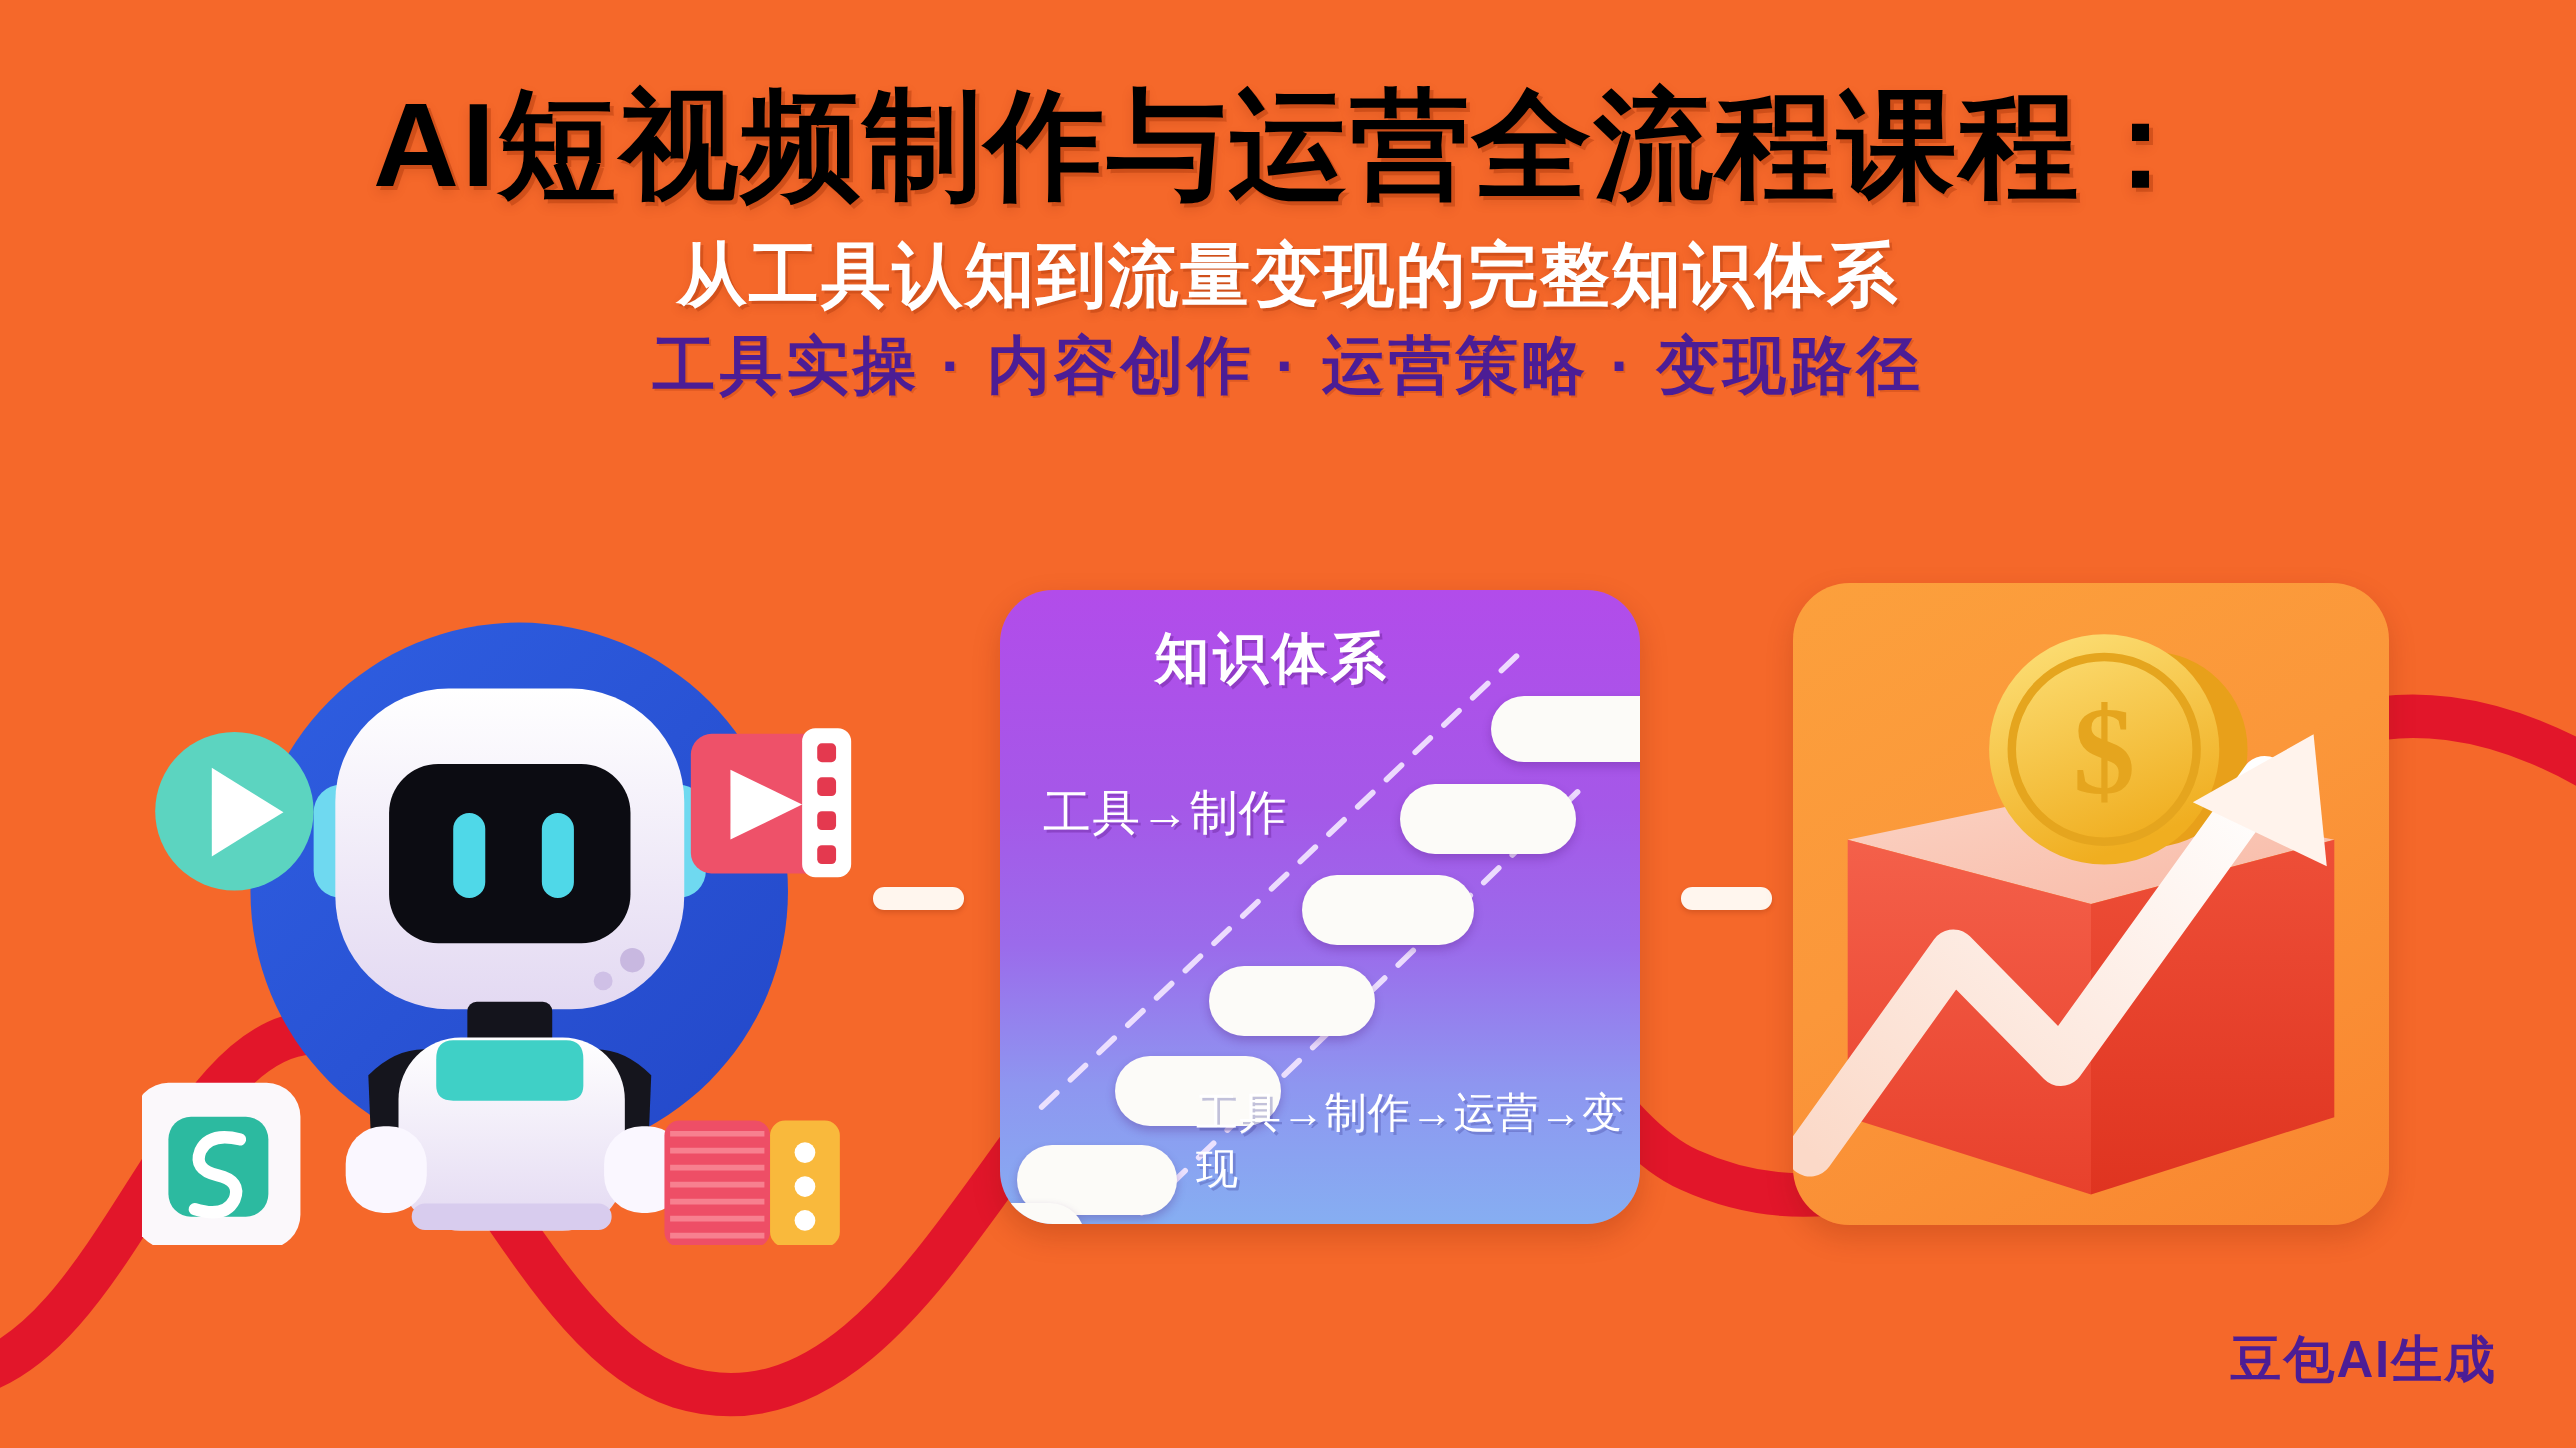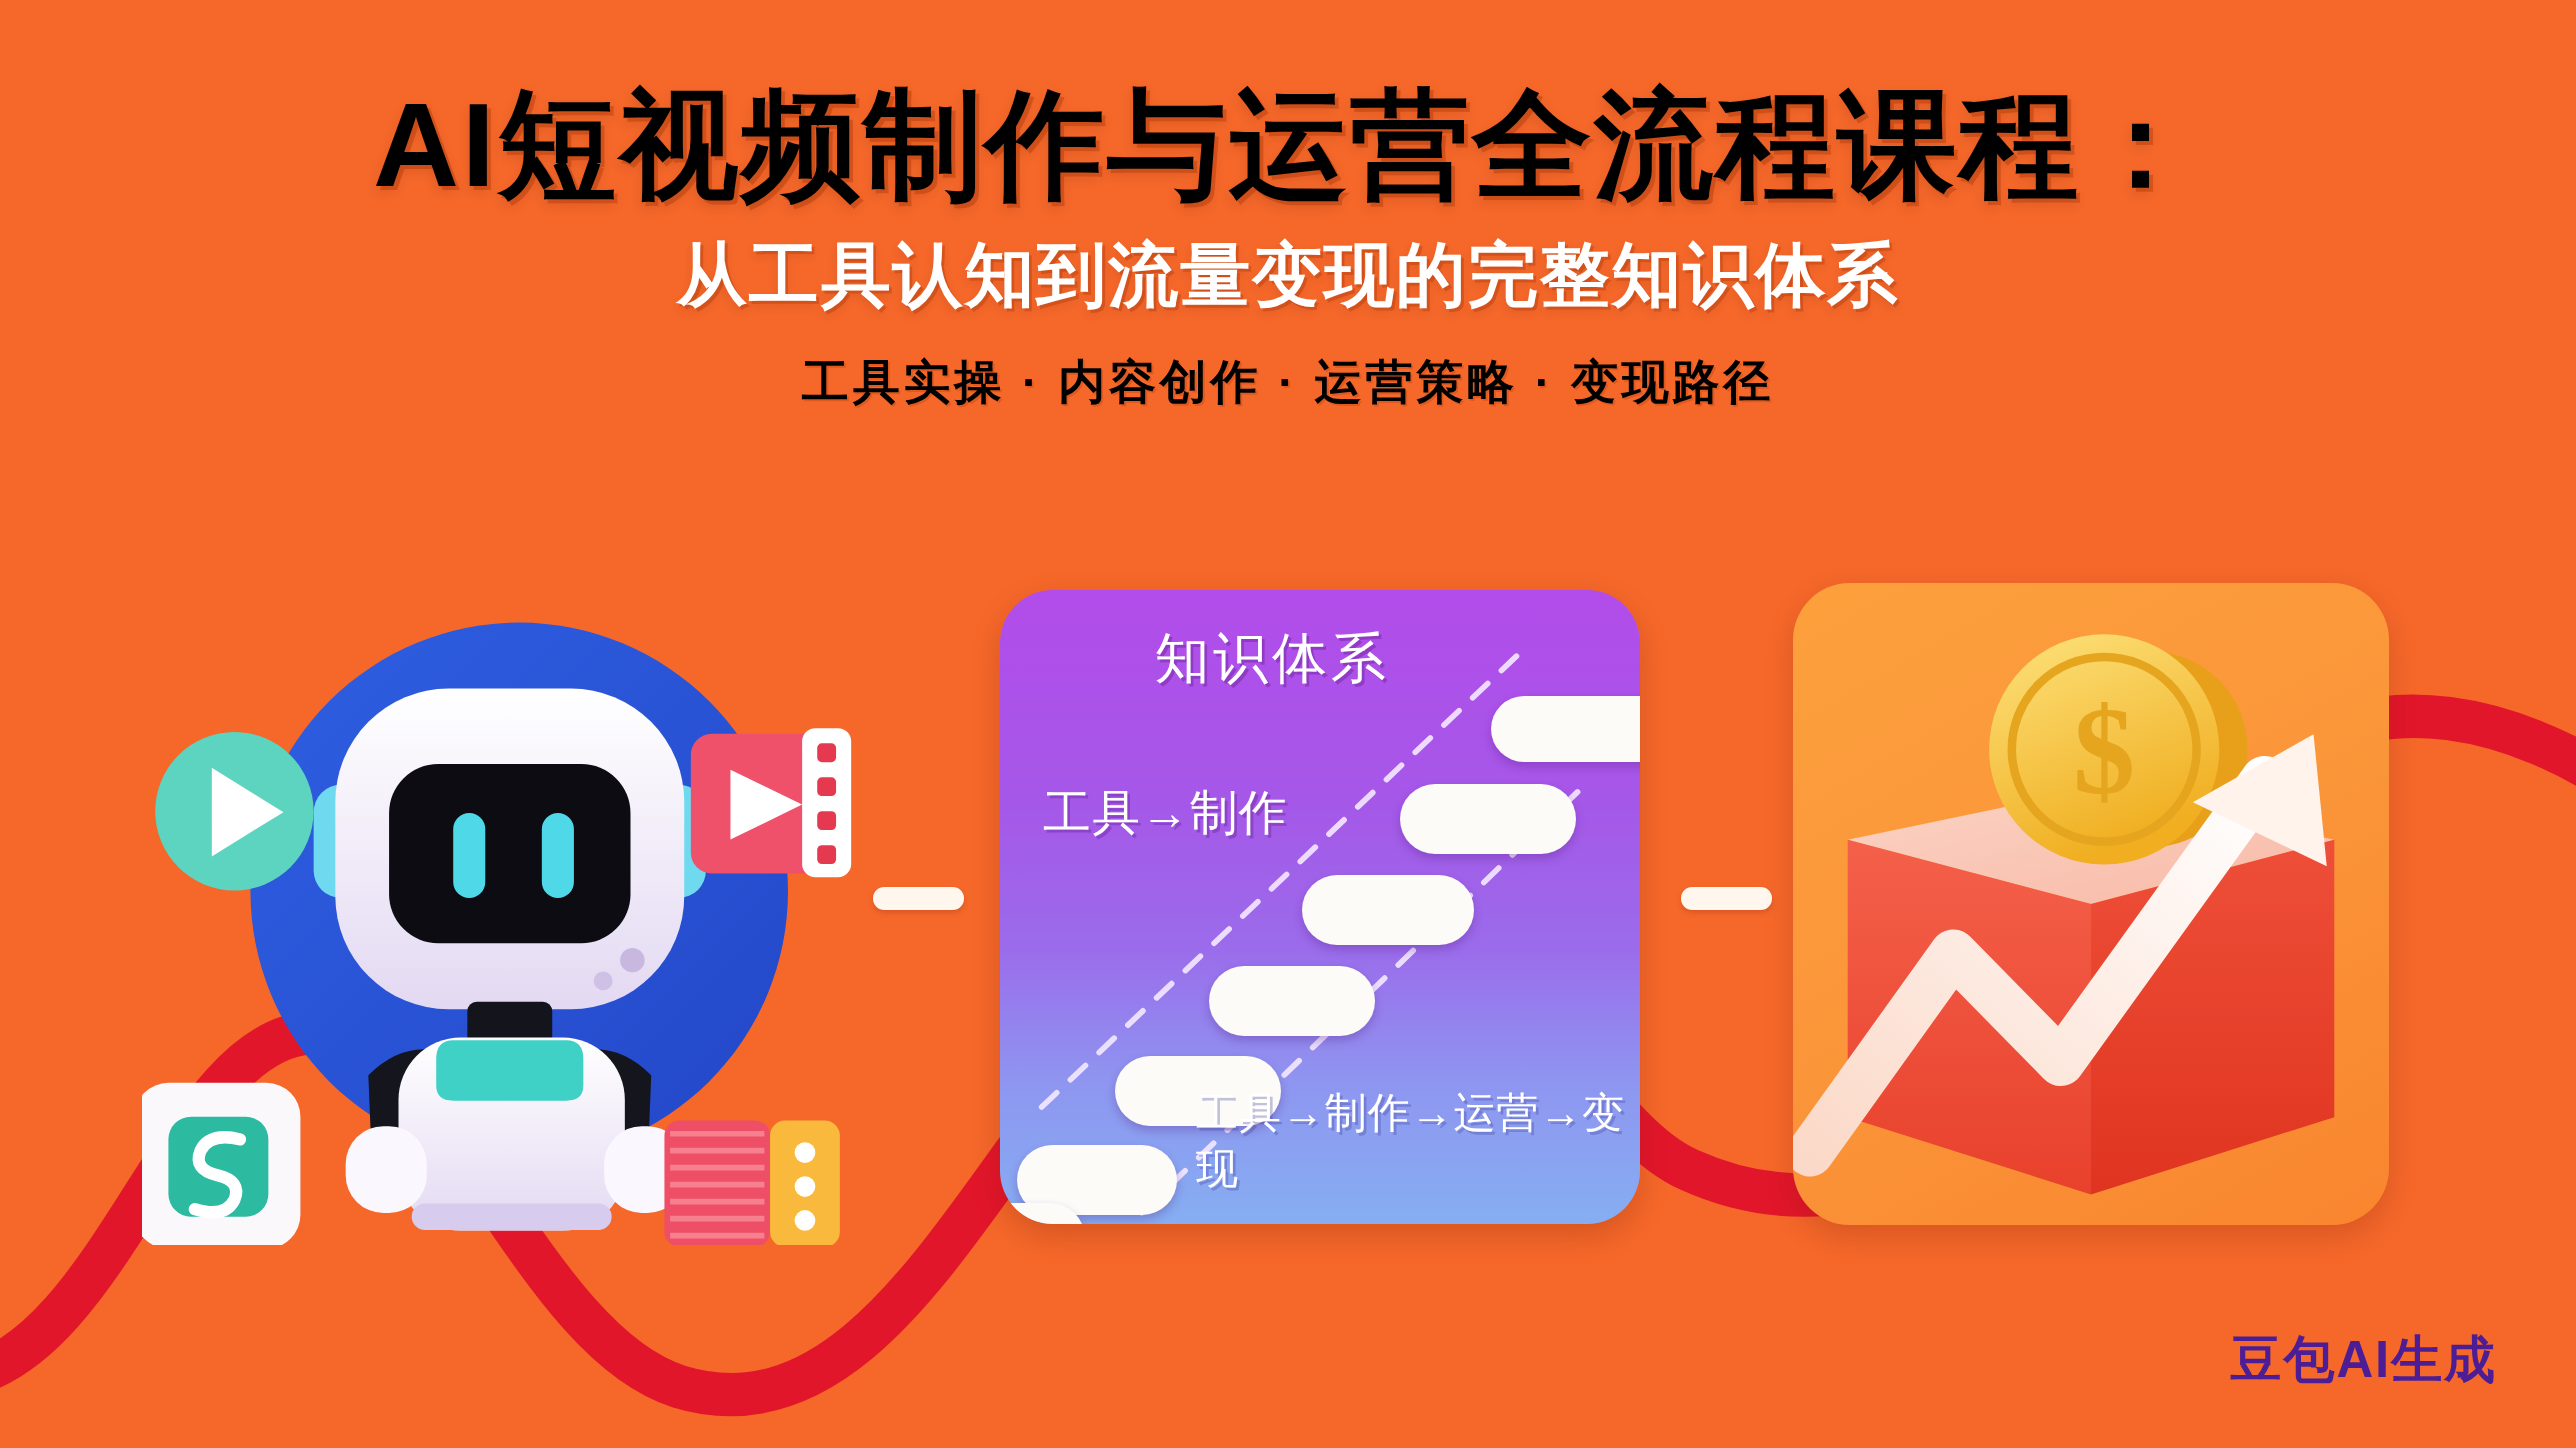--- a/index.html
+++ b/index.html
@@ -29,24 +29,23 @@
   }
   .sub-title{
     margin-top:19px;
     font-size:70px;
     font-weight:bold;
     color:#FFFFFF;
     letter-spacing:1.9px;
     text-shadow:2.8px 2.8px 0 rgba(150,40,0,.28), 0 4.7px 9.4px rgba(130,35,0,.16);
   }
   .tagline{
-    margin-top:28px;
-    font-size:47px;
+    font-size:63px;
     font-weight:bold;
-    color:#000000;
+    color:#4c1d95;
     letter-spacing:3.8px;
     text-shadow:1.9px 1.9px 0 rgba(150,40,0,.22);
   }
 
   
   .stage { position:absolute; top:566px; left:0; width:2576px; height:679px; z-index:4; }
 
   
   .robot-block{ position:absolute; left:142px; top:0; width:745px; height:679px; }
   .robot-svg{ width:745px; height:679px; display:block; }
@@ -69,21 +68,21 @@
     width:640px; height:634px;
     border-radius:53px;
     background:linear-gradient(180deg,#B24CEA 0%, #A558E8 34%, #9B6BEB 56%, #8E96F0 78%, #86AEF2 100%);
     box-shadow:0 11.3px 28px rgba(110,25,0,.22);
     overflow:hidden;
   }
   .know-svg{ position:absolute; inset:0; width:640px; height:634px; }
   .know-title{
     position:absolute; top:32px; left:0; width:544px;
     text-align:center;
-    font-size:55px; font-weight:normal; color:#FFFFFF;
+    font-size:55px; font-weight:bold; color:#FFFFFF;
     letter-spacing:3.8px;
     text-shadow:2.8px 2.8px 0 rgba(90,20,130,.35);
   }
   .know-label-top{
     position:absolute; top:191px; left:43px;
     font-size:48px; font-weight:normal; color:#FFFFFF;
     letter-spacing:0.9px;
     text-shadow:2.8px 2.8px 0 rgba(90,20,130,.32);
   }
   .know-label-bottom{

